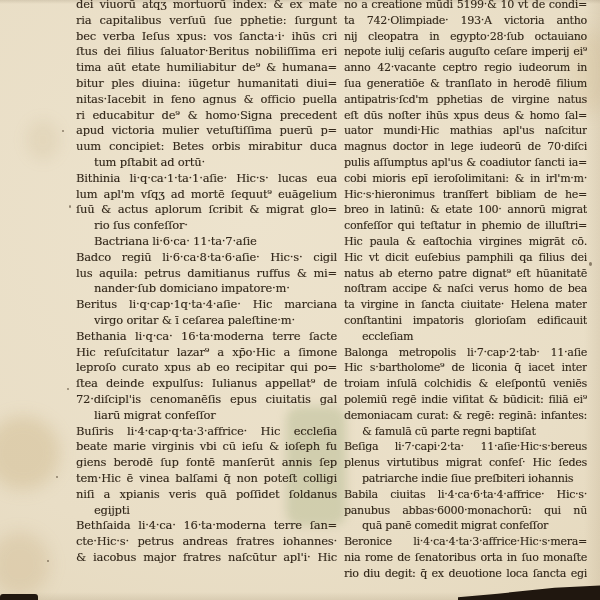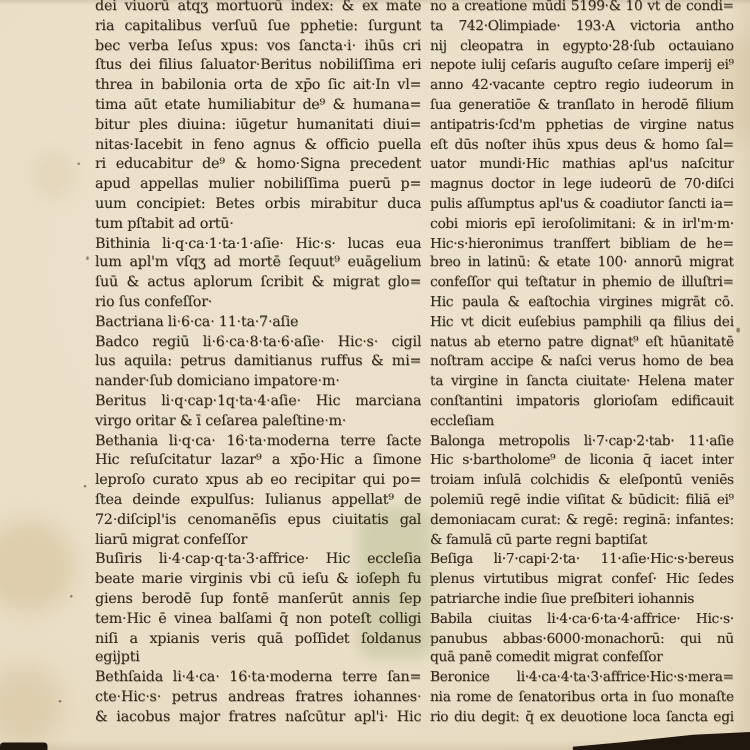--- a/index.html
+++ b/index.html
@@ -13,21 +13,21 @@
   }
   .col{position:absolute;top:-3px;}
   .col-left{left:76px;width:261px;font-size:11.4px;letter-spacing:-0.15px;}
   .col-right{left:344px;width:243px;font-size:11px;letter-spacing:-0.25px;}
   .tline{
     height:15.8px;line-height:15.8px;
     text-align:justify;text-align-last:justify;
     overflow:hidden;white-space:normal;
     text-shadow:0.4px 0.4px 0.3px rgba(51,40,27,0.30);
   }
-  .tline.pend{text-align-last:left;}
+  .tline.pend{text-align-last:left;margin-left:18px;}
   .stain{position:absolute;pointer-events:none;}
   .stain-green{
     left:286px;top:406px;width:60px;height:120px;border-radius:14px;
     background:rgba(143,162,106,0.28);filter:blur(5px);
   }
   .stain-brown-1{
     left:-14px;top:416px;width:74px;height:74px;border-radius:50%;
     background:rgba(176,138,72,0.20);filter:blur(8px);
   }
   .stain-brown-2{
@@ -77,26 +77,25 @@
   <div class="stain stain-brown-2"></div>
   <div class="stain stain-brown-3"></div>
   <div class="stain stain-brown-4"></div>
   <div class="stain stain-green"></div>
 
   <div class="col col-left">
       <div class="tline">dei viuorū atqʒ mortuorū index: &amp; ex mate</div>
       <div class="tline">ria capitalibus verſuū ſue pphetie: ſurgunt</div>
       <div class="tline">bec verba Ieſus xpus: vos ſancta·i· ihūs cri</div>
       <div class="tline">ſtus dei filius ſaluator·Beritus nobiliſſima eri</div>
-      <div class="tline">threa in babilonia orta de xp̄o ſic ait·In vl=</div>
       <div class="tline">tima aūt etate humiliabitur de⁹ &amp; humana=</div>
       <div class="tline">bitur ples diuina: iūgetur humanitati diui=</div>
       <div class="tline">nitas·Iacebit in feno agnus &amp; officio puella</div>
       <div class="tline">ri educabitur de⁹ &amp; homo·Signa precedent</div>
-      <div class="tline">apud appellas mulier nobiliſſima puerū p=</div>
+      <div class="tline">apud victoria mulier vetuſtiſſima puerū p=</div>
       <div class="tline">uum concipiet: Betes orbis mirabitur duca</div>
       <div class="tline pend">tum pſtabit ad ortū·</div>
       <div class="tline">Bithinia li·q·ca·1·ta·1·aſie· Hic·s· lucas eua</div>
       <div class="tline">lum apl'm vſqʒ ad mortē ſequut⁹ euāgelium</div>
       <div class="tline">ſuū &amp; actus aplorum ſcribit &amp; migrat glo=</div>
       <div class="tline pend">rio ſus confeſſor·</div>
       <div class="tline pend">Bactriana li·6·ca· 11·ta·7·aſie</div>
       <div class="tline">Badco regiū li·6·ca·8·ta·6·aſie· Hic·s· cigil</div>
       <div class="tline">lus aquila: petrus damitianus ruffus &amp; mi=</div>
       <div class="tline pend">nander·ſub domiciano impatore·m·</div>

